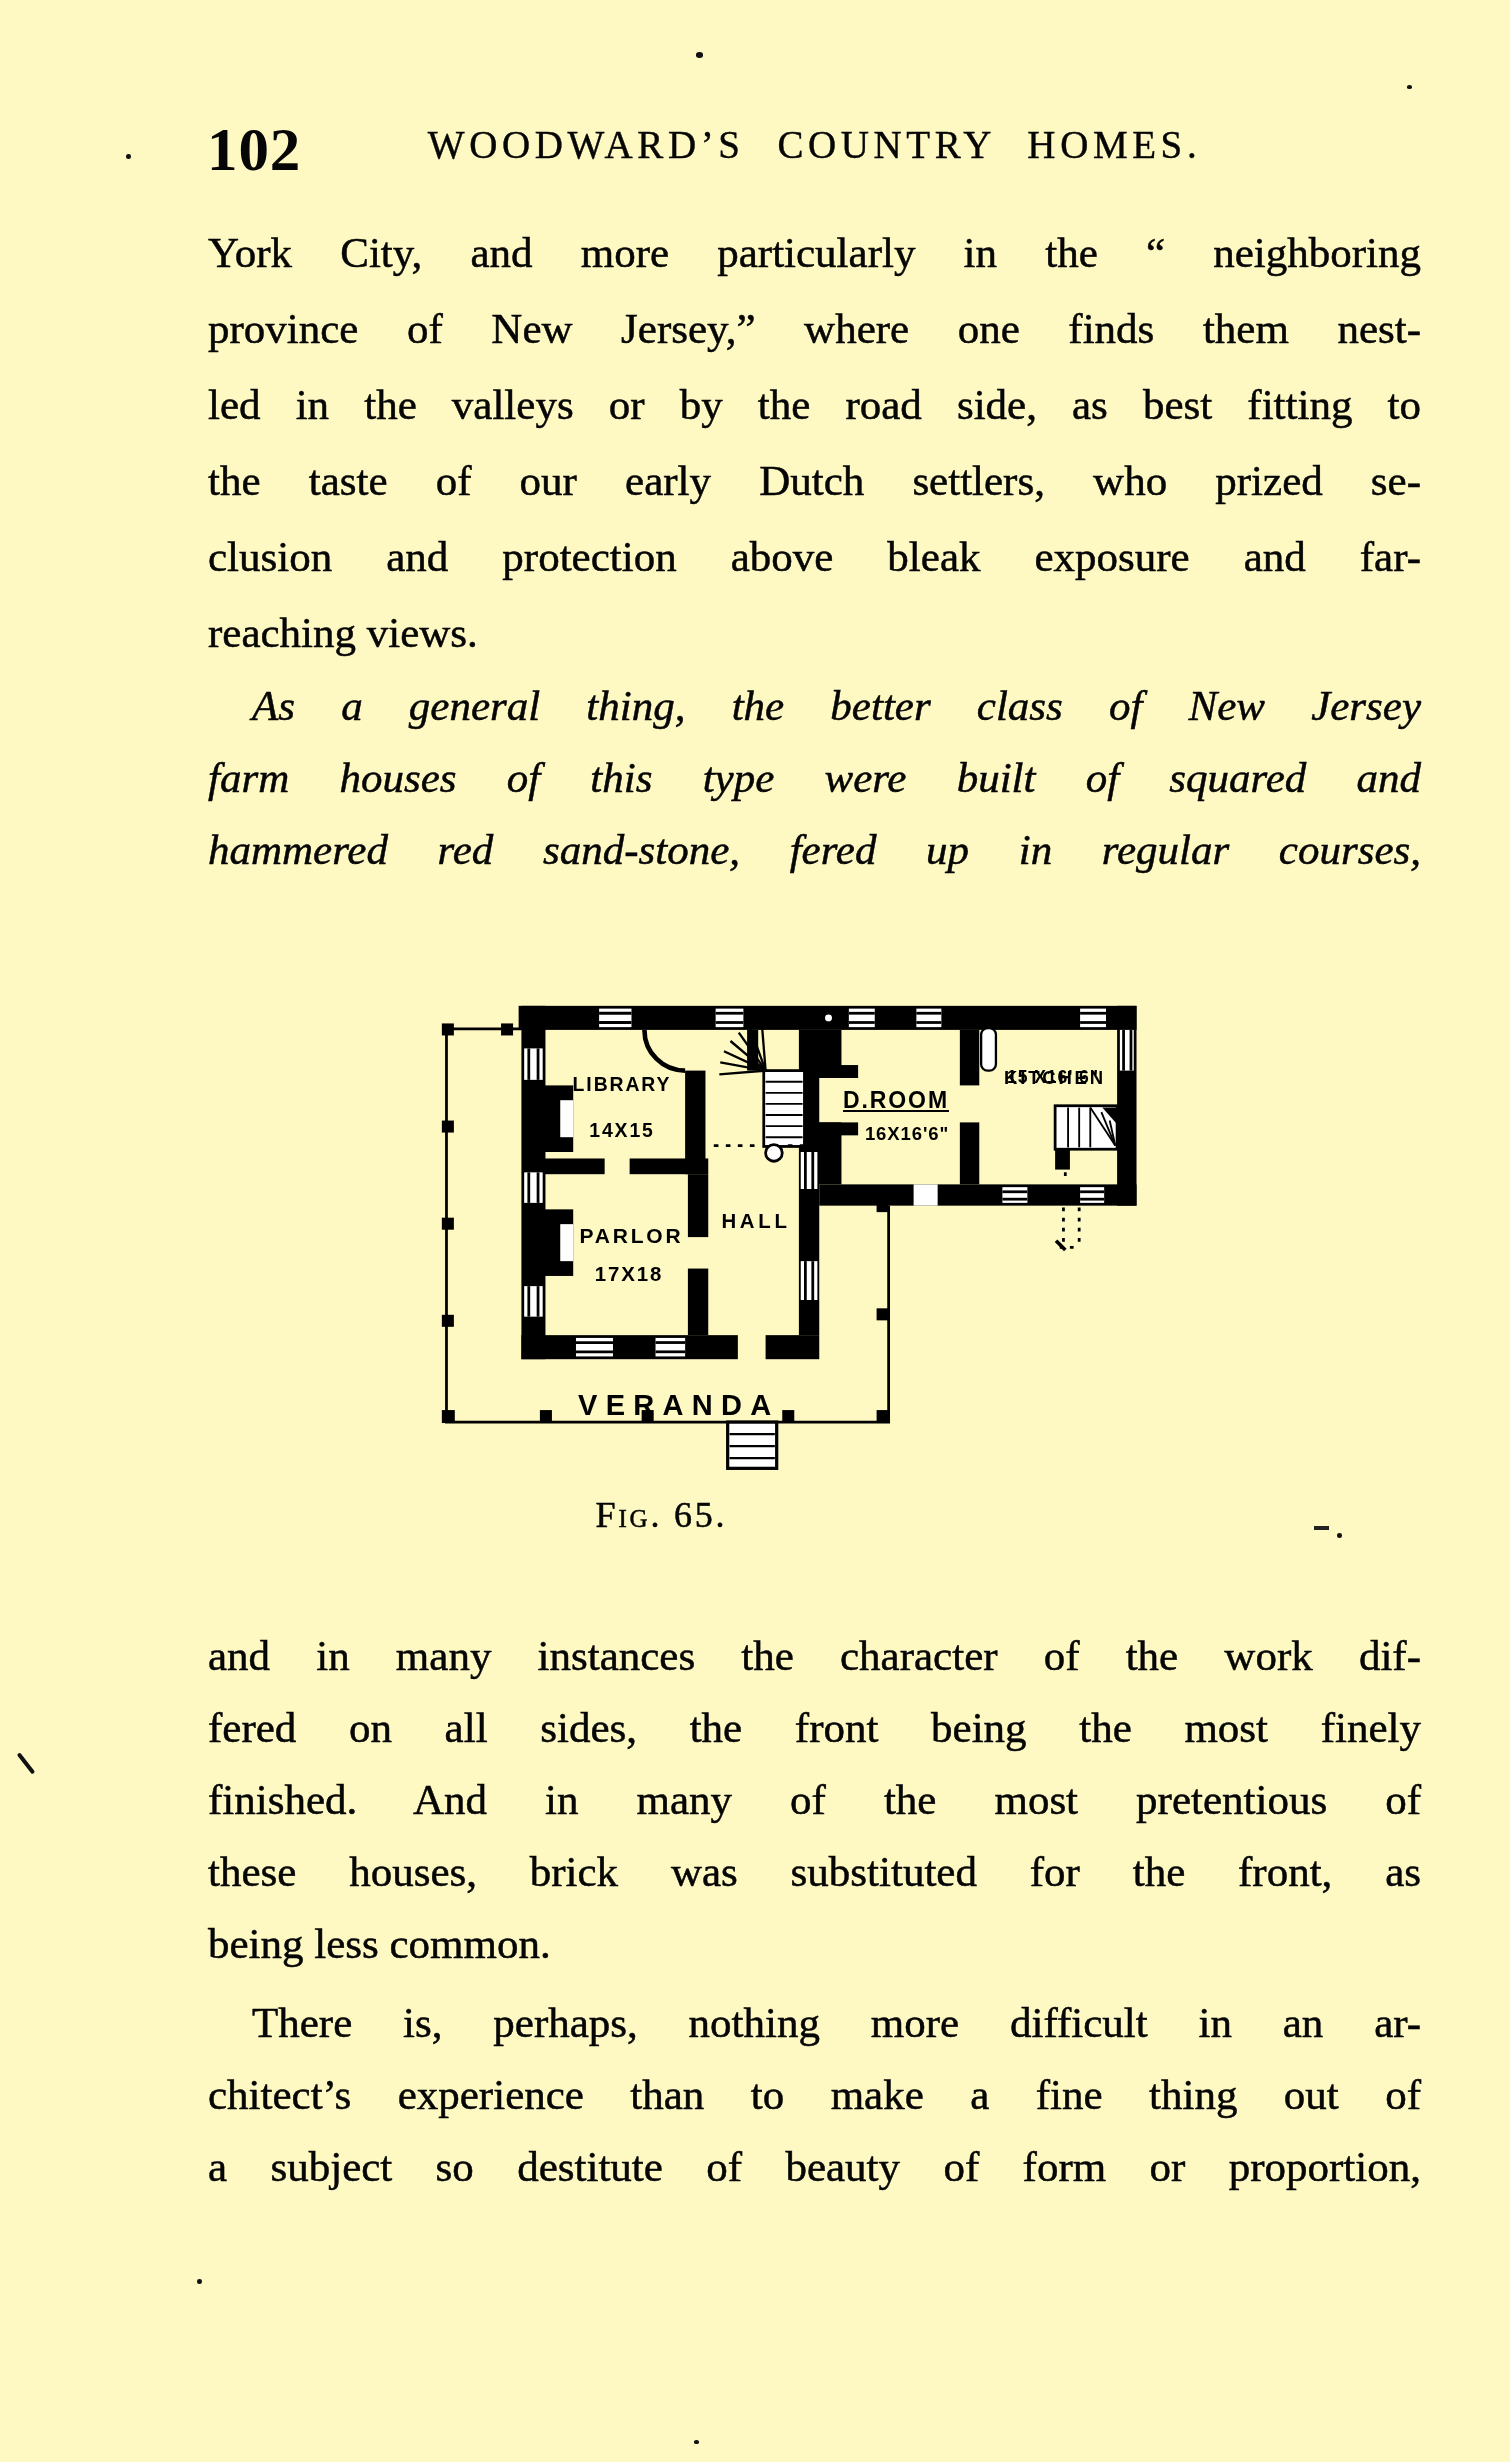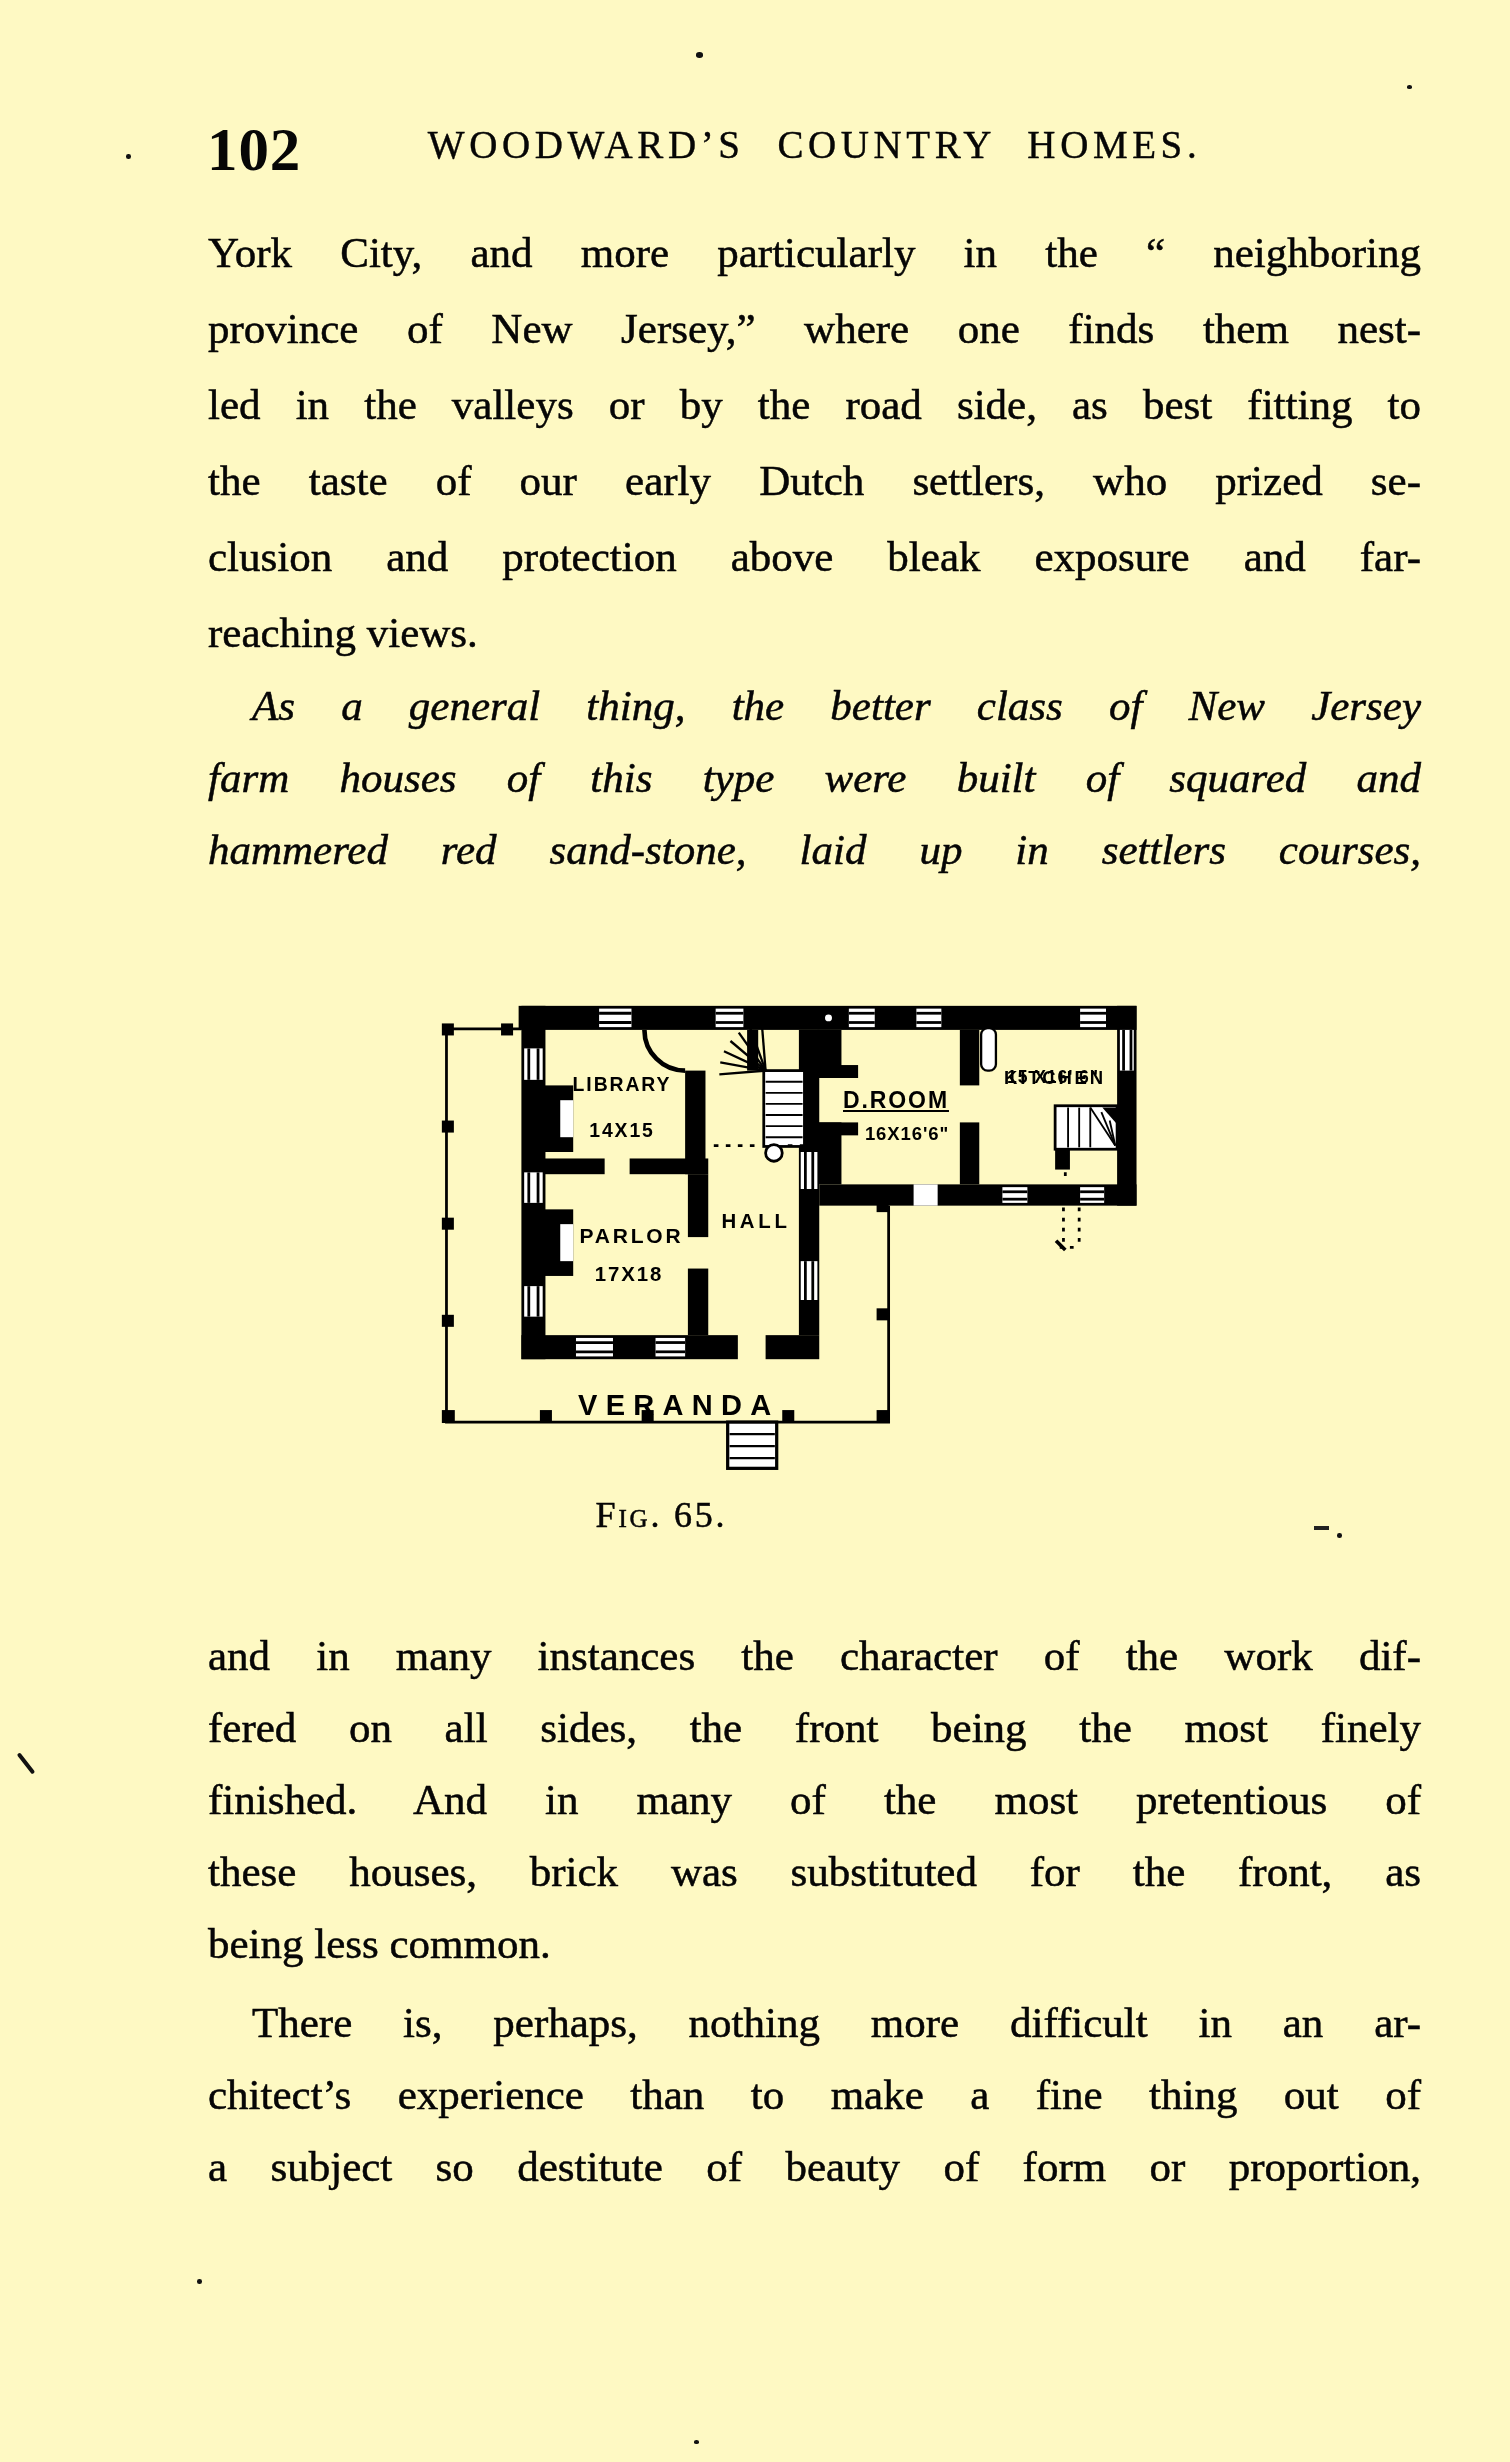--- a/index.html
+++ b/index.html
@@ -79,21 +79,21 @@
     <div>province of New Jersey,” where one finds them nest-</div>
     <div>led in the valleys or by the road side, as best fitting to</div>
     <div>the taste of our early Dutch settlers, who prized se-</div>
     <div>clusion and protection above bleak exposure and far-</div>
     <div class="endline">reaching views.</div>
   </div>
 
   <div id="p2" class="para lh78">
     <div class="indent">As a general thing, the better class of New Jersey</div>
     <div>farm houses of this type were built of squared and</div>
-    <div>hammered red sand-stone, laid up in settlers courses,</div>
+    <div>hammered red sand-stone, fered up in regular courses,</div>
   </div>
 
   <div id="figure">
     <svg width="741" height="518" viewBox="0 0 800 560" xmlns="http://www.w3.org/2000/svg">
 
       <g fill="none" stroke="#000" stroke-width="3">
         <path d="M 108,67 L 27,67 L 27,492 L 505,492 L 505,258"></path>
       </g>
       <g fill="#000">
         <rect x="22" y="61" width="13" height="13"></rect>

